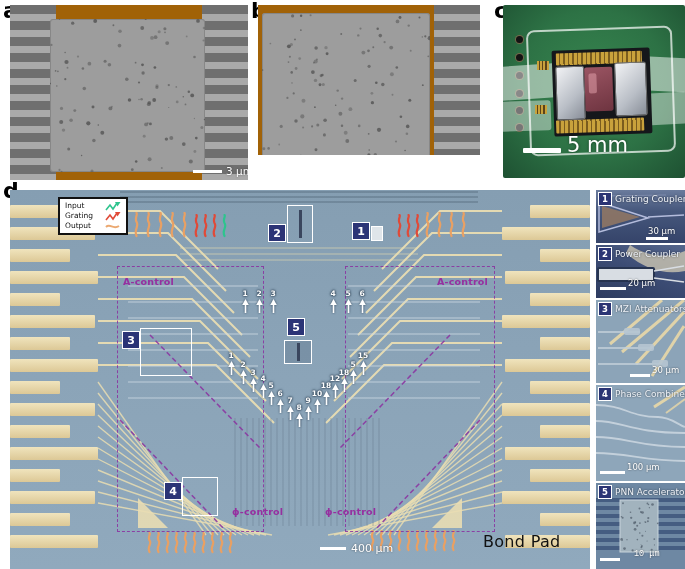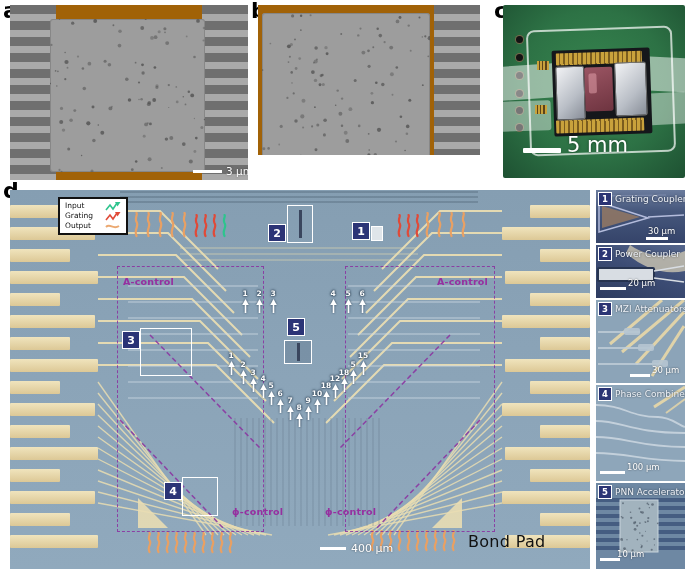--- a/index.html
+++ b/index.html
@@ -55,21 +55,21 @@
   .wbox{position:absolute;border:1.5px solid #fff;box-sizing:border-box;}
   .wbox .dark-line{position:absolute;left:50%;top:10%;width:3px;height:80%;margin-left:-1.5px;background:#3a465e;}
   .badge{position:absolute;width:16px;height:16px;background:#2b3476;border:1.5px solid #fff;box-sizing:content-box;
     color:#fff;font-size:11px;font-weight:bold;display:flex;align-items:center;justify-content:center;line-height:1;}
   .port{position:absolute;width:14px;display:flex;flex-direction:column;align-items:center;
     color:#fff;filter:drop-shadow(0 0 1px rgba(30,50,70,.8));}
   .pnum{font-size:7.5px;font-weight:bold;line-height:1;margin-bottom:1px;text-shadow:0 0 2px rgba(30,50,70,.9);}
   #d-scale{position:absolute;left:310px;top:352px;display:flex;align-items:center;gap:5px;}
   #d-scale .sb-line{width:26px;}
   #d-scale .sb-text{font-size:11px;}
-  #bondpad{position:absolute;left:458px;top:342px;color:#111;font-size:16px;letter-spacing:.3px;}
+  #bondpad{position:absolute;left:473px;top:342px;color:#111;font-size:16px;letter-spacing:.3px;}
   
   #insets{position:absolute;left:596px;top:190px;width:89px;height:379px;background:#fff;}
   .inset{position:absolute;left:0;width:89px;overflow:hidden;}
   .inset .deco{position:absolute;left:0;top:0;}
   .inset-header{position:relative;z-index:2;display:flex;align-items:center;gap:3px;margin:2px 0 0 2px;}
   .ibadge{width:12px;height:12px;background:#2a3474;border:1.3px solid #fff;color:#fff;font-size:8.5px;font-weight:bold;
     display:flex;align-items:center;justify-content:center;flex:0 0 auto;line-height:1;}
   .ititle{font-size:9px;color:#eef2f8;text-shadow:0 0 2px rgba(0,0,0,.65);white-space:nowrap;}
   .iscale-bar{position:absolute;height:2.5px;background:#fff;z-index:2;}
   .iscale-text{position:absolute;color:#fff;font-size:8.5px;text-shadow:0 0 2px rgba(0,0,0,.6);z-index:2;white-space:nowrap;}
@@ -891,17 +891,17 @@
           <circle cx="36.6" cy="67.4" r="1.11" fill="rgba(55,65,80,.55)"></circle>
           <circle cx="39.1" cy="46.3" r="1.36" fill="rgba(55,65,80,.55)"></circle>
           <circle cx="38.4" cy="39.9" r="1.30" fill="rgba(55,65,80,.55)"></circle>
           <circle cx="49.0" cy="38.9" r="0.68" fill="rgba(55,65,80,.55)"></circle>
         </svg>
         <div class="inset-header">
           <span class="ibadge">5</span>
           <span class="ititle">PNN Accelerator</span>
         </div>
         <div class="iscale-bar" style="left: 4px; top: 75px; width: 20px;"></div>
-        <div class="iscale-text" style="left: 21px; top: 66px;">10 μm</div>
+        <div class="iscale-text" style="left: 38px; top: 66px; font-family: Liberation Mono, monospace;">10 μm</div>
       </div>
     </div>
 
 </div>
 
 </body></html>

